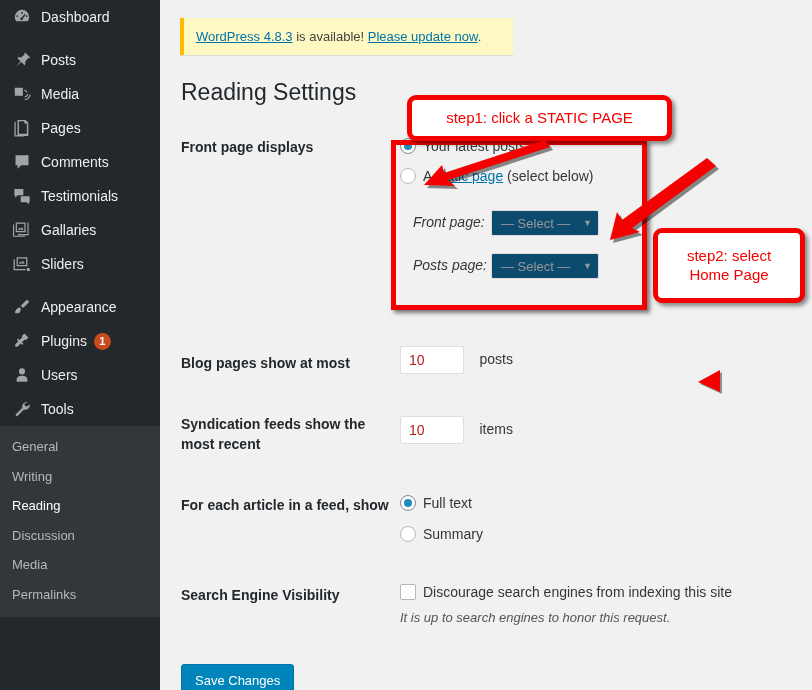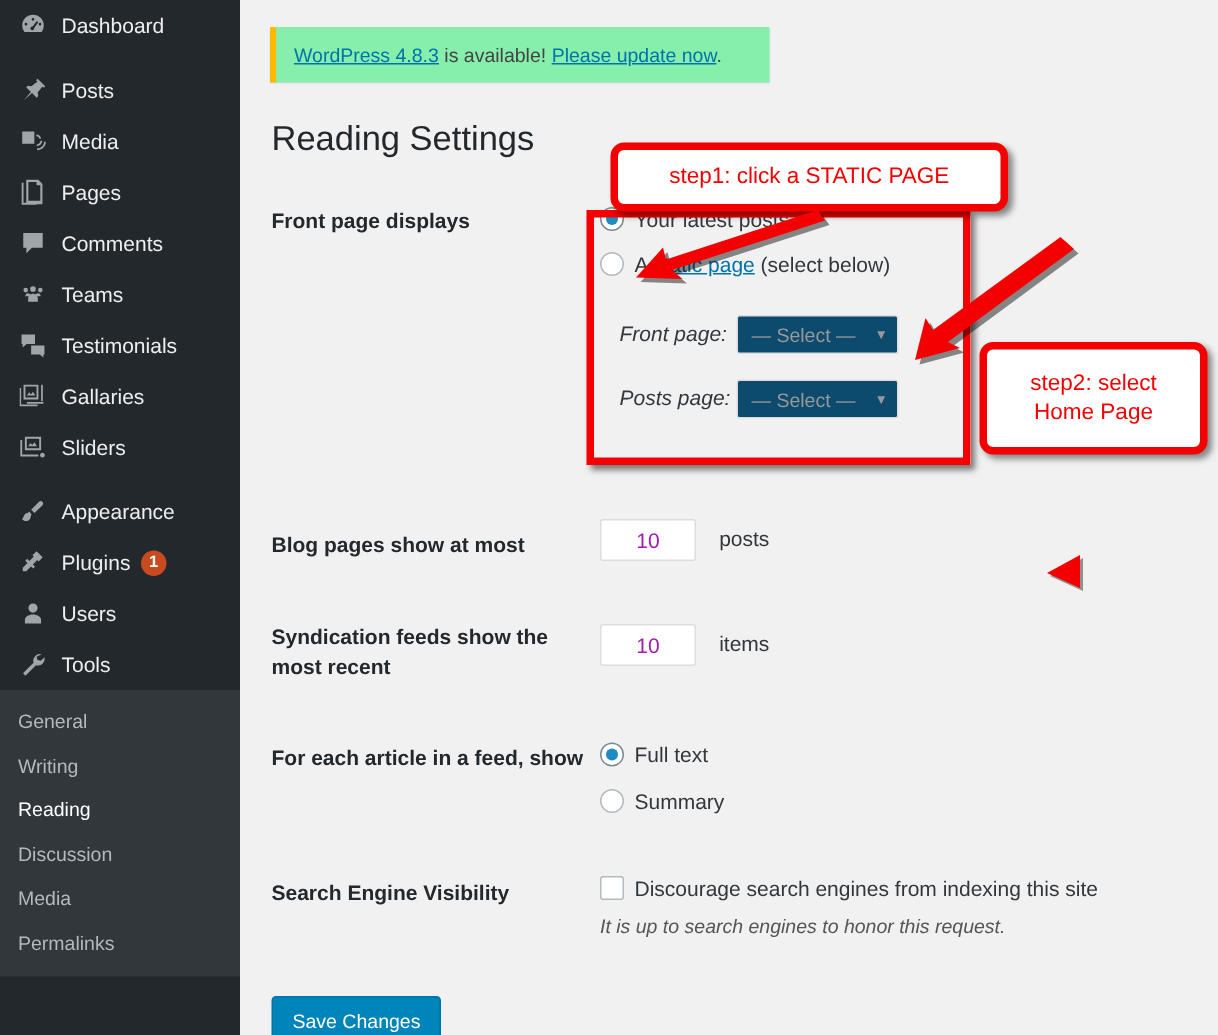--- a/index.html
+++ b/index.html
@@ -83,21 +83,21 @@
   #main {
     position: absolute; left: 160px; top: 0;
     width: 652px; height: 690px;
     background: #f1f1f1;
     overflow: hidden;
   }
 
   #notice {
     position: absolute; left: 20px; top: 18px;
     width: 333px;
-    background: #86efac;
+    background: #fef9c3;
     border-left: 4px solid #ffb900;
     padding: 11px 12px;
     font-size: 13px;
     color: #444;
     box-shadow: 0 1px 1px 0 rgba(0,0,0,.1);
   }
   #notice a { color: #0073aa; text-decoration: underline; }
 
   #page-title {
     position: absolute; left: 21px; top: 78px;
@@ -154,26 +154,25 @@
   }
   .sel .caret { font-size: 9px; color:#999; }
   .sel-label { font-size:14px; color:#32373c; display:inline-block; width:78px;font-style:italic; }
 
   .txtinput {
     display: inline-block;
     width: 64px; height: 28px;
     border: 1px solid #ddd;
     background: #fff;
     font-size: 14px;
-    color: #a21caf;
+    color: #b91c1c;
     padding: 3px 8px;
     line-height: 21px;
     vertical-align: middle;
     border-radius: 2px;
-    text-align: center;
   }
   .unit { font-size: 14px; color: #32373c; margin-left: 11px; }
 
   .hint { font-style: italic; font-size: 13px; color: #555; }
 
   #save-btn {
     position: absolute; left: 21px; top: 664px;
     background: #0085ba;
     border: 1px solid #0073aa;
     color: #fff;
@@ -259,28 +258,20 @@
           <span class="mi-icon">
             <svg width="18" height="18" viewBox="0 0 20 20">
               <path fill="currentColor" d="M2.8 2.5h14.4v11H9.2l-4.1 4v-4H2.8z"></path>
             </svg>
           </span>
           <span class="mi-label">Comments</span>
         </div>
         <div class="menu-item">
           <span class="mi-icon">
             <svg width="18" height="18" viewBox="0 0 20 20">
-              <path fill="currentColor" d="M10 4.2a2.1 2.1 0 110 4.2 2.1 2.1 0 010-4.2zM6.3 9.4c1.1 0 2 .9 2 2v.3H4.3v-.3c0-1.1.9-2 2-2zm7.4 0c1.1 0 2 .9 2 2v.3h-4v-.3c0-1.1.9-2 2-2zM4.6 5.4a1.7 1.7 0 110 3.4 1.7 1.7 0 010-3.4zm10.8 0a1.7 1.7 0 110 3.4 1.7 1.7 0 010-3.4zM10 9.9c2 0 3.6 1.6 3.6 3.6v2.2H6.4v-2.2c0-2 1.6-3.6 3.6-3.6z"></path>
-            </svg>
-          </span>
-          <span class="mi-label">Teams</span>
-        </div>
-        <div class="menu-item">
-          <span class="mi-icon">
-            <svg width="18" height="18" viewBox="0 0 20 20">
               <path fill="currentColor" d="M1.5 2.2h10v7H5.3l-3 2.7V9.2h-.8zM8.6 10.4h9.9v6.6h-.8v2.3l-2.6-2.3H8.6z"></path>
             </svg>
           </span>
           <span class="mi-label">Testimonials</span>
         </div>
         <div class="menu-item">
           <span class="mi-icon">
             <svg width="18" height="18" viewBox="0 0 20 20">
               <path fill="currentColor" d="M3 1.6h11v11H3zm1.4 1.4v8.2h8.2V3zm1 6.6l1.8-2.3 1.2 1.6 1.6-2.1 1.7 2.8zM1.2 4v12.3h12.2v1.3H0V4zM5.5 14.5h12.2v1.3H5.5zM16 1.6h1.3v12.2H16z"></path>
             </svg>

